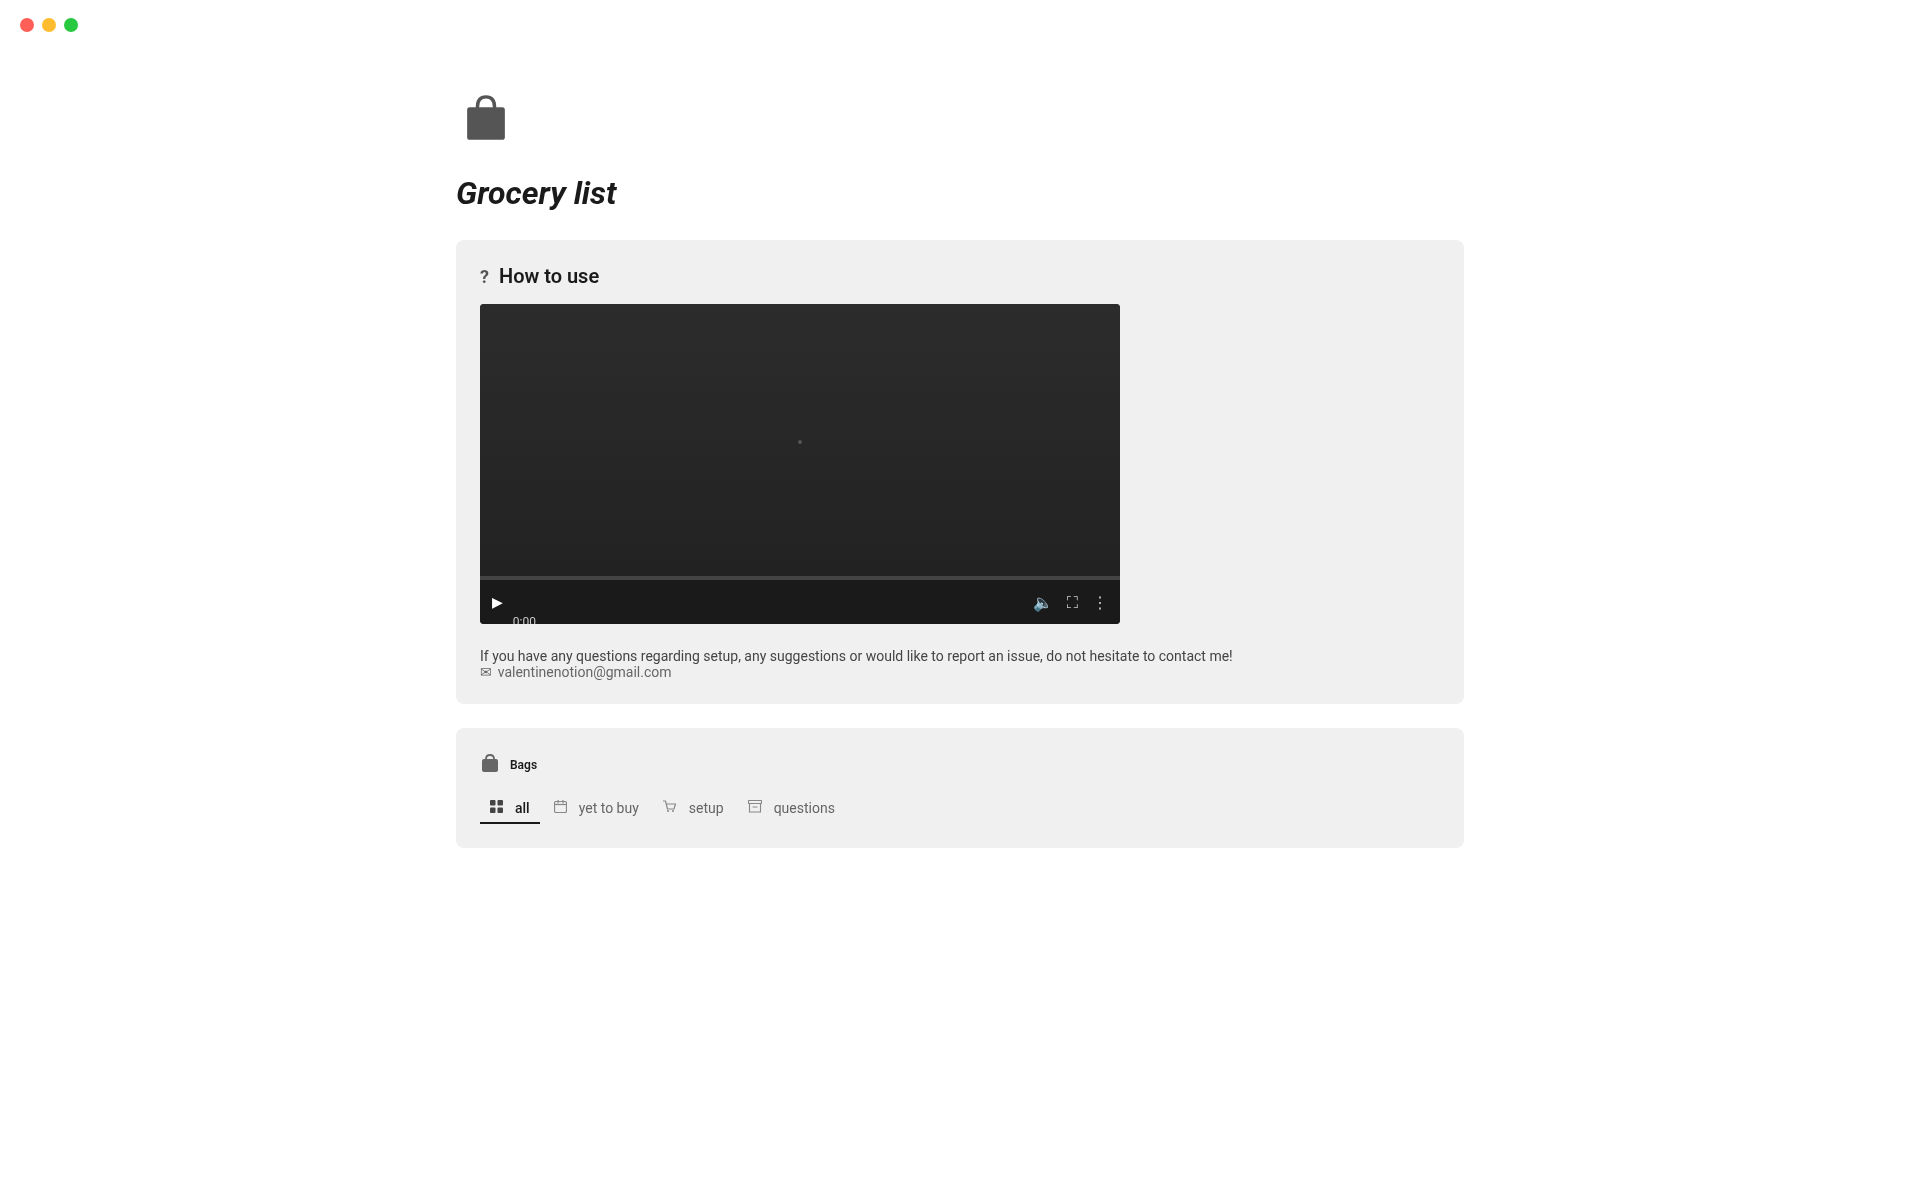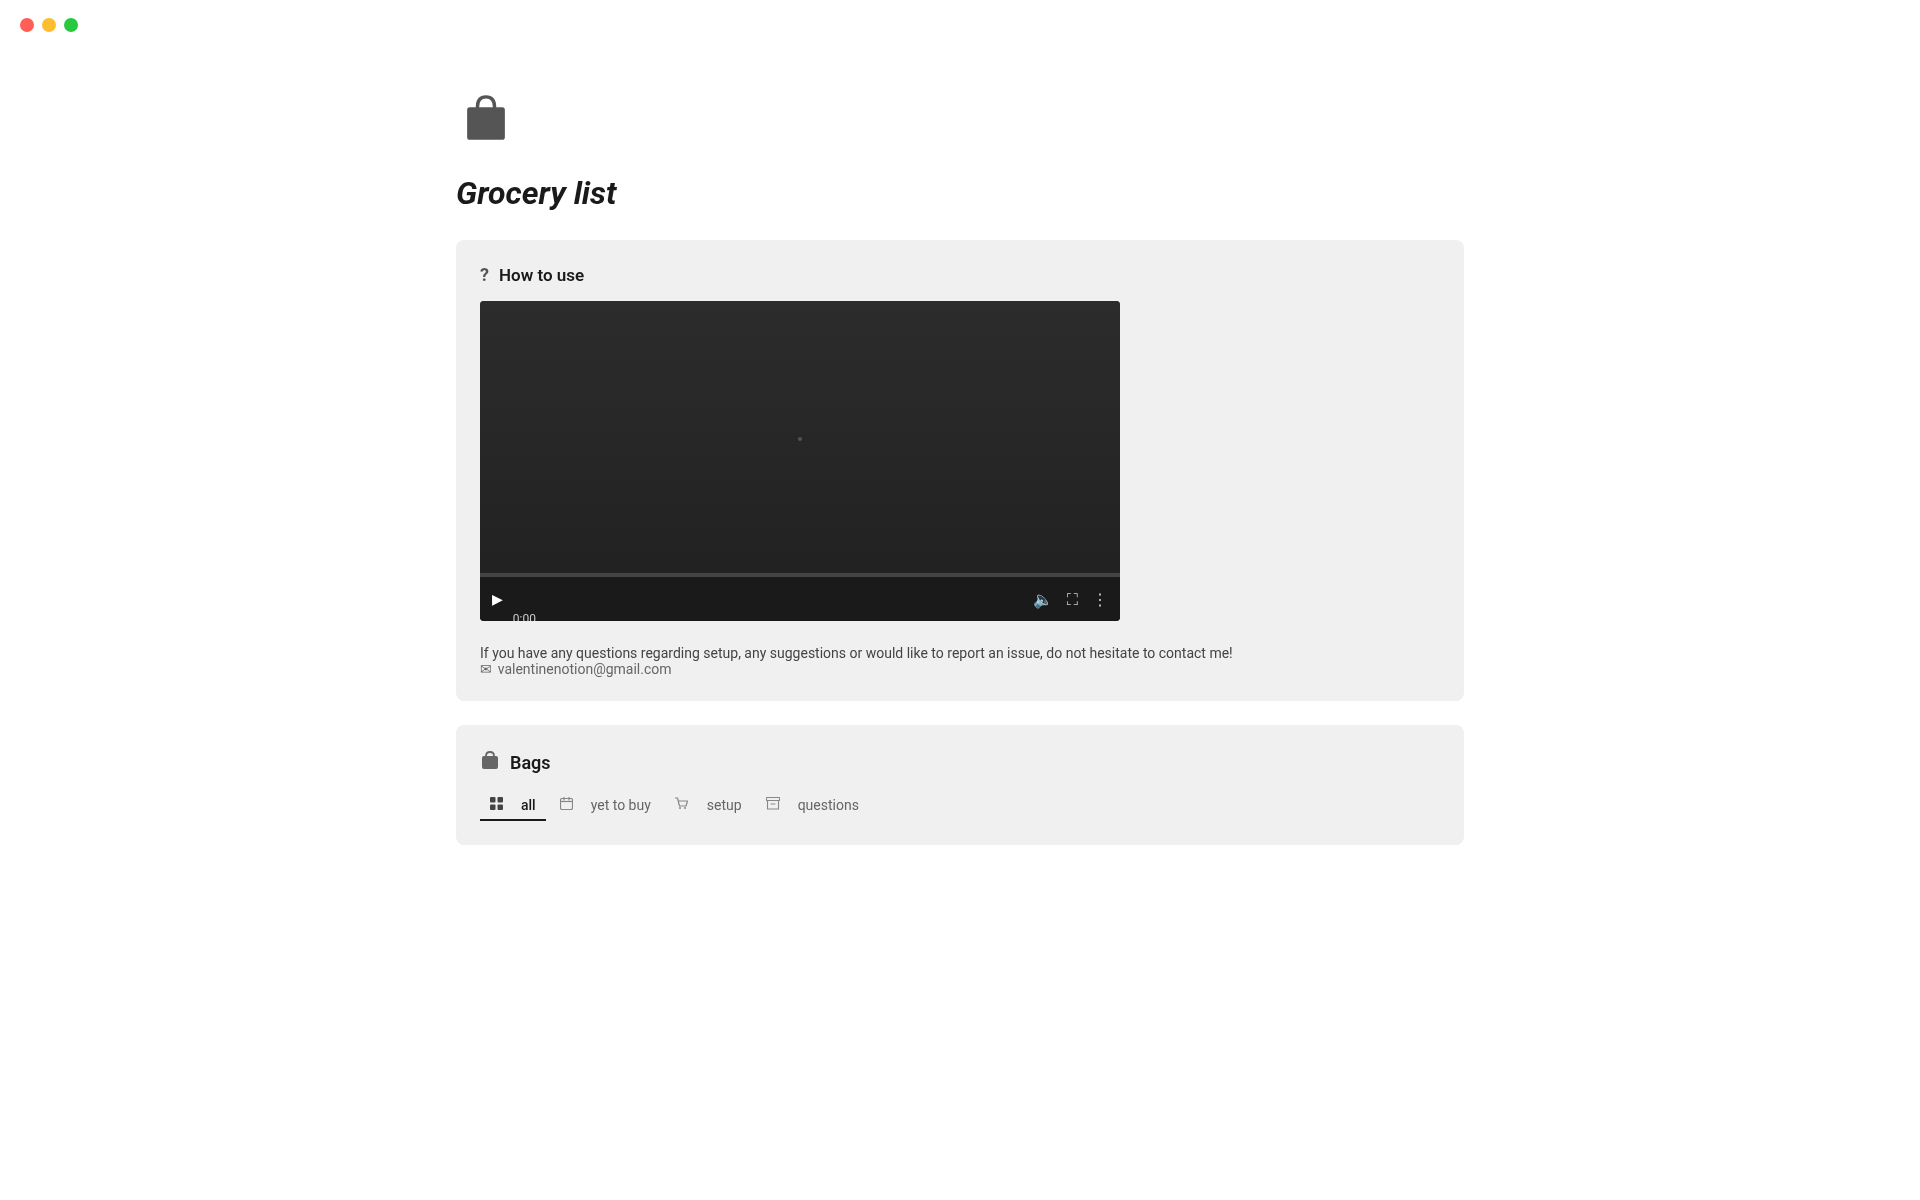--- a/index.html
+++ b/index.html
@@ -75,21 +75,21 @@
       margin-bottom: 16px;
     }
 
     .card-header-icon {
       font-size: 18px;
       color: #555;
       font-weight: bold;
     }
 
     .card-header-title {
-      font-size: 17px;
+      font-size: 20px;
       font-weight: 600;
       color: #1a1a1a;
     }
 
     
     .video-container {
       background: #2a2a2a;
       border-radius: 4px;
       width: 640px;
       height: 320px;
@@ -202,36 +202,36 @@
       gap: 10px;
       margin-bottom: 16px;
     }
 
     .bags-icon {
       font-size: 18px;
       color: #555;
     }
 
     .bags-title {
-      font-size: 18px;
+      font-size: 12px;
       font-weight: 600;
       color: #1a1a1a;
     }
 
     
     .tabs {
       display: flex;
       gap: 4px;
       align-items: center;
     }
 
     .tab {
       display: flex;
       align-items: flex-start;
-      gap: 18px;
+      gap: 12px;
       padding: 6px 10px;
       font-size: 14px;
       color: #666;
       cursor: pointer;
       border-bottom: 2px solid transparent;
       text-decoration: none;
     }
 
     .tab.active {
       color: #1a1a1a;

